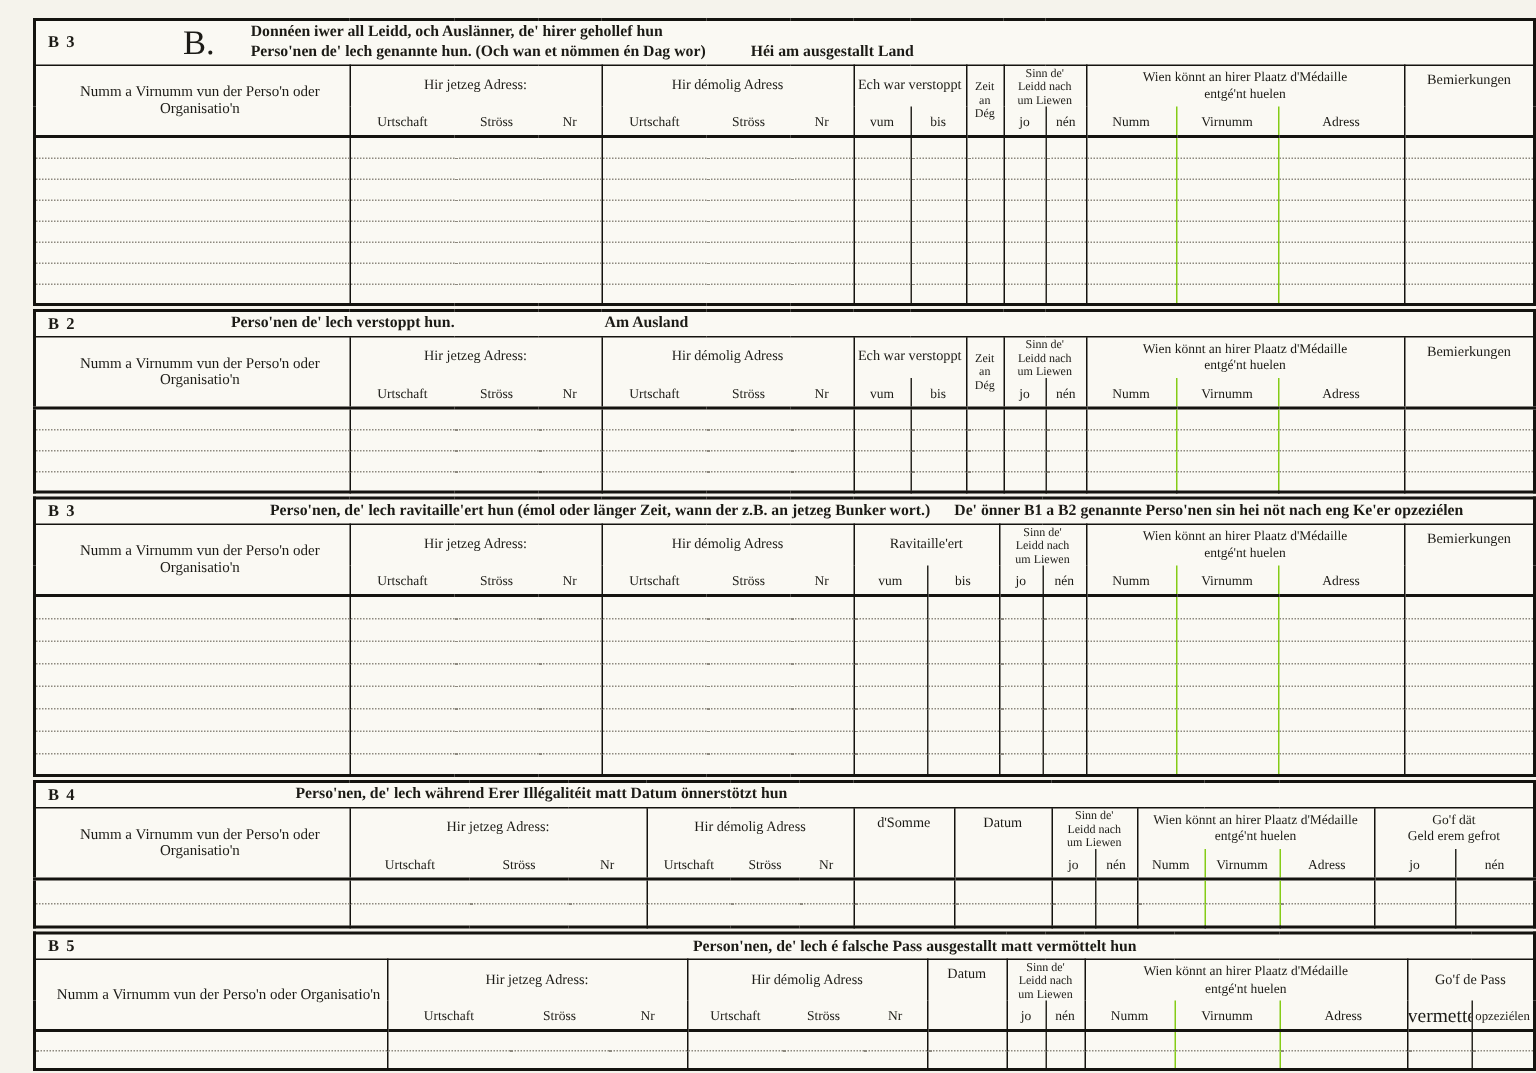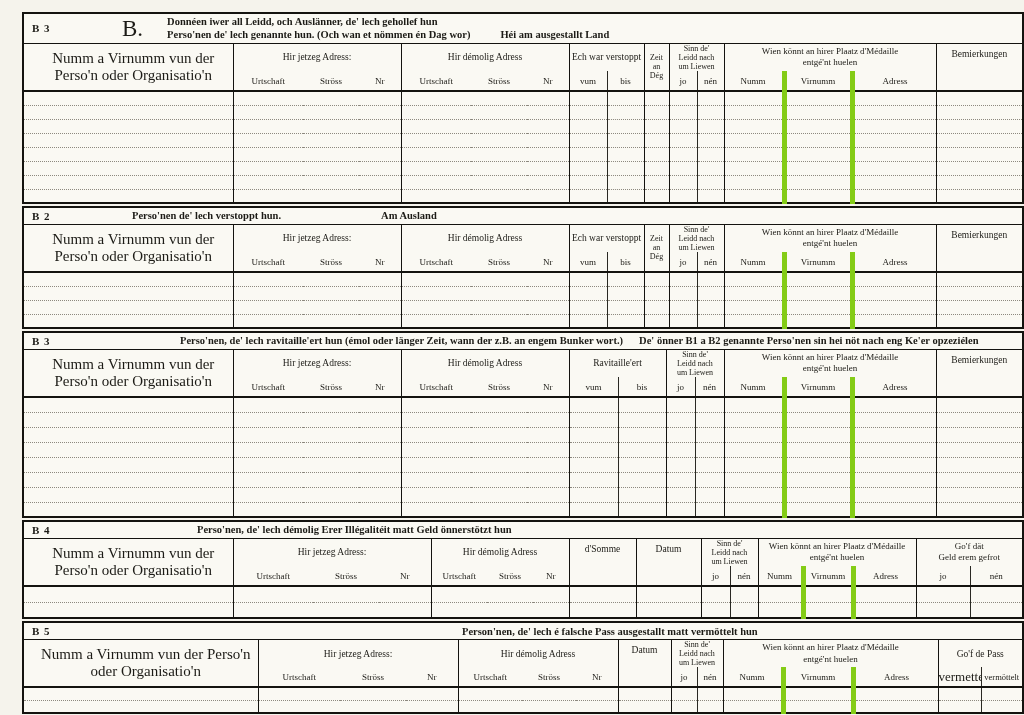--- a/index.html
+++ b/index.html
@@ -20,32 +20,32 @@
   .titlebar.small{height:17px}
   .tb{display:flex;align-items:center;width:100%}
   .secid{font-weight:bold;font-size:11px;padding-left:8px;min-width:38px;letter-spacing:1px;flex:0 0 auto}
   .bigB{font-size:23px;line-height:1;margin-left:60px;flex:0 0 auto}
   .t1lines{margin-left:24px;font-weight:bold;font-size:10.5px;line-height:1.3;text-align:left}
   .tright{margin-left:30px}
   .ttext{font-weight:bold;font-size:10.5px}
   
   .h1 td{height:26px;text-align:center}
   .h2 td{height:20px;text-align:center;font-size:9px}
-  .name{height:46px;text-align:center;padding-left:10px !important;font-size:15px;white-space:normal}
+  .name{height:46px;text-align:center;padding-left:10px !important;font-size:10px;white-space:normal}
   .grp{font-size:9.5px}
   .med div{line-height:1.25;font-size:9px}
   .sinn div{line-height:1.15;font-size:8px}
   .zeit{font-size:8px;line-height:1.1}
   .zeit div{line-height:1.15}
   .bem{vertical-align:top;padding-top:5px;font-size:9.5px}
   .toplbl{vertical-align:top;padding-top:5px;font-size:9.5px}
   
   .maj{border-left:1.5px solid #14130f}
   .thin{border-left:1px solid #2a2923}
-  .lt{border-left:5px solid #84cc16}
+  .lt{border-left:1px solid #84cc16}
   
   tbody[data-empty-rows] td{border-bottom:1px dotted #8d897f}
   tbody[data-empty-rows] tr:first-child td{border-top:2px solid #14130f}
   .t-b1 tbody[data-empty-rows] td{height:14px}
   .t-b2 tbody[data-empty-rows] td{height:14px}
   .t-b3 tbody[data-empty-rows] td{height:15px}
   .t-b4 tbody[data-empty-rows] td{height:16px}
   .t-b5 tbody[data-empty-rows] td{height:13px}
 </style>
 </head>
@@ -72,21 +72,21 @@
         <col style="width:84px">
       <col style="width:87px">
     </colgroup>
     <tbody>
         <tr>
       <td colspan="16" class="titlebar">
         <div class="tb">
           <span class="secid">B 3</span>
           <span class="bigB">B.</span>
           <div class="t1lines">
-            <div>Donnéen iwer all Leidd, och Auslänner, de' lech gehollef hun</div>
+            <div>Donnéen iwer all Leidd, och Auslänner, de' hirer gehollef hun</div>
             <div><span>Perso'nen de' lech genannte hun. (Och wan et nömmen én Dag wor)</span><span class="tright">Héi am ausgestallt Land</span></div>
           </div>
         </div>
       </td>
     </tr>
     <tr class="h1">
       <td class="name" rowspan="2">Numm a Virnumm vun der Perso'n oder Organisatio'n</td>
       <td colspan="3" class="grp maj">Hir jetzeg Adress:</td>
       <td colspan="3" class="grp maj">Hir démolig Adress</td>
       <td colspan="2" class="grp maj">Ech war verstoppt</td>
@@ -287,21 +287,21 @@
       <col style="width:60px">
         <col style="width:68px">
         <col style="width:84px">
       <col style="width:87px">
     </colgroup>
     <tbody>
         <tr>
       <td colspan="16" class="titlebar small">
         <div class="tb">
           <span class="secid">B 2</span>
-          <span class="ttext" style="margin-left:70px">Perso'nen de' lech verstoppt hun.</span>
+          <span class="ttext" style="margin-left:92px">Perso'nen de' lech verstoppt hun.</span>
           <span class="ttext" style="margin-left:100px">Am Ausland</span>
         </div>
       </td>
     </tr>
     <tr class="h1">
       <td class="name" rowspan="2">Numm a Virnumm vun der Perso'n oder Organisatio'n</td>
       <td colspan="3" class="grp maj">Hir jetzeg Adress:</td>
       <td colspan="3" class="grp maj">Hir démolig Adress</td>
       <td colspan="2" class="grp maj">Ech war verstoppt</td>
       <td rowspan="2" class="zeit maj">
@@ -428,21 +428,21 @@
       <col style="width:60px">
         <col style="width:68px">
         <col style="width:84px">
       <col style="width:87px">
     </colgroup>
     <tbody>
         <tr>
       <td colspan="15" class="titlebar small">
         <div class="tb">
           <span class="secid">B 3</span>
-          <span class="ttext" style="margin-left:118px">Perso'nen, de' lech ravitaille'ert hun (émol oder länger Zeit, wann der z.B. an engem Bunker wort.)</span>
+          <span class="ttext" style="margin-left:118px">Perso'nen, de' lech ravitaille'ert hun (émol oder länger Zeit, wann der z.B. an jetzeg Bunker wort.)</span>
           <span class="ttext" style="margin-left:16px">De' önner B1 a B2 genannte Perso'nen sin hei nöt nach eng Ke'er opzeziélen</span>
         </div>
       </td>
     </tr>
     <tr class="h1">
       <td class="name" rowspan="2">Numm a Virnumm vun der Perso'n oder Organisatio'n</td>
       <td colspan="3" class="grp maj">Hir jetzeg Adress:</td>
       <td colspan="3" class="grp maj">Hir démolig Adress</td>
       <td colspan="2" class="grp maj">Ravitaille'ert</td>
       <td colspan="2" class="grp maj sinn">
@@ -629,21 +629,21 @@
         <col style="width:50px">
         <col style="width:63px">
       <col style="width:54px">
         <col style="width:53px">
     </colgroup>
     <tbody>
         <tr>
       <td colspan="16" class="titlebar small">
         <div class="tb">
           <span class="secid">B 4</span>
-          <span class="ttext" style="margin-left:135px">Perso'nen, de' lech démolig Erer Illégalitéit matt Geld önnerstötzt hun</span>
+          <span class="ttext" style="margin-left:135px">Perso'nen, de' lech während Erer Illégalitéit matt Datum önnerstötzt hun</span>
         </div>
       </td>
     </tr>
     <tr class="h1">
       <td class="name" rowspan="2">Numm a Virnumm vun der Perso'n oder Organisatio'n</td>
       <td colspan="3" class="grp maj">Hir jetzeg Adress:</td>
       <td colspan="3" class="grp maj">Hir démolig Adress</td>
       <td rowspan="2" class="maj toplbl">d'Somme</td>
       <td rowspan="2" class="maj toplbl">Datum</td>
       <td colspan="2" class="grp maj sinn">
@@ -765,21 +765,21 @@
       <td>Nr</td>
       <td class="maj">Urtschaft</td>
       <td>Ströss</td>
       <td>Nr</td>
       <td class="maj">jo</td>
       <td class="thin">nén</td>
       <td class="maj">Numm</td>
       <td class="lt">Virnumm</td>
       <td class="lt">Adress</td>
       <td class="maj" style="font-size:13px">vermettelt</td>
-      <td class="thin" style="font-size:8.5px">vermöttelt</td>
+      <td class="thin" style="font-size:8.5px">opzeziélen</td>
     </tr>
     </tbody>
       <tbody data-empty-rows="2">
       <tr>
         <td></td>
         <td class="maj"></td>
           <td></td>
           <td></td>
         <td class="maj"></td>
           <td></td>

